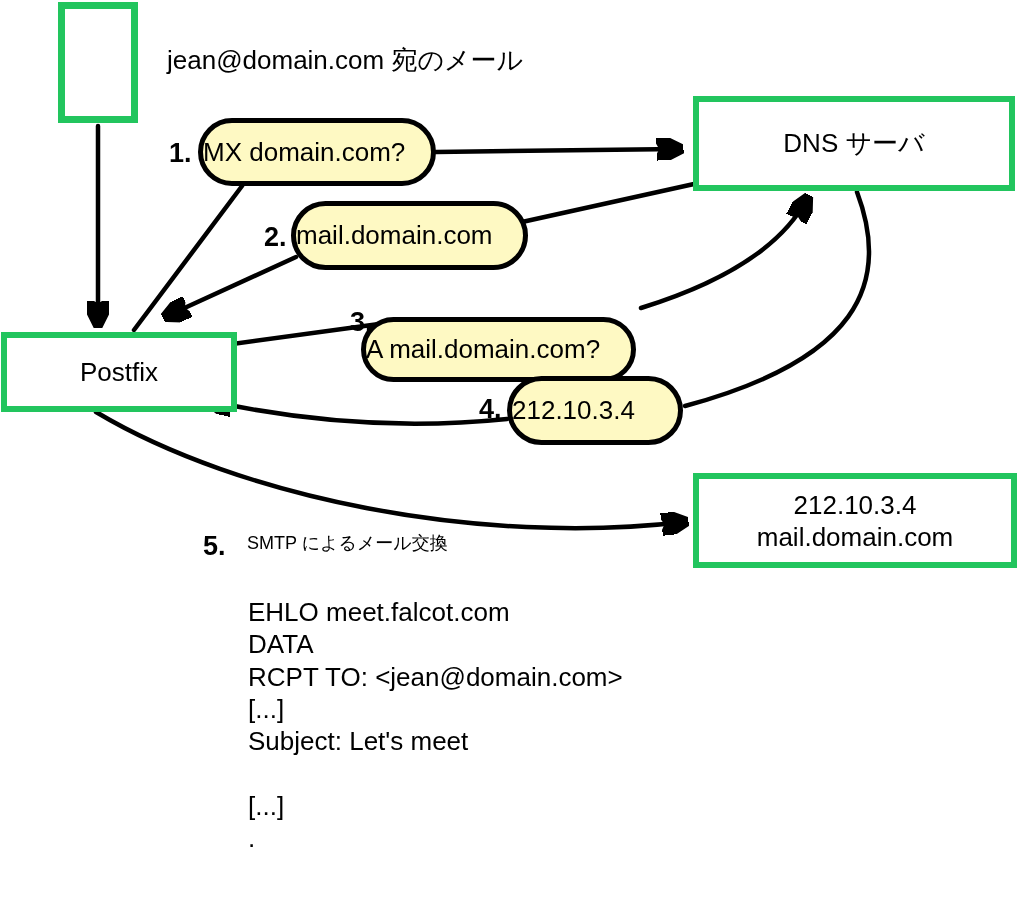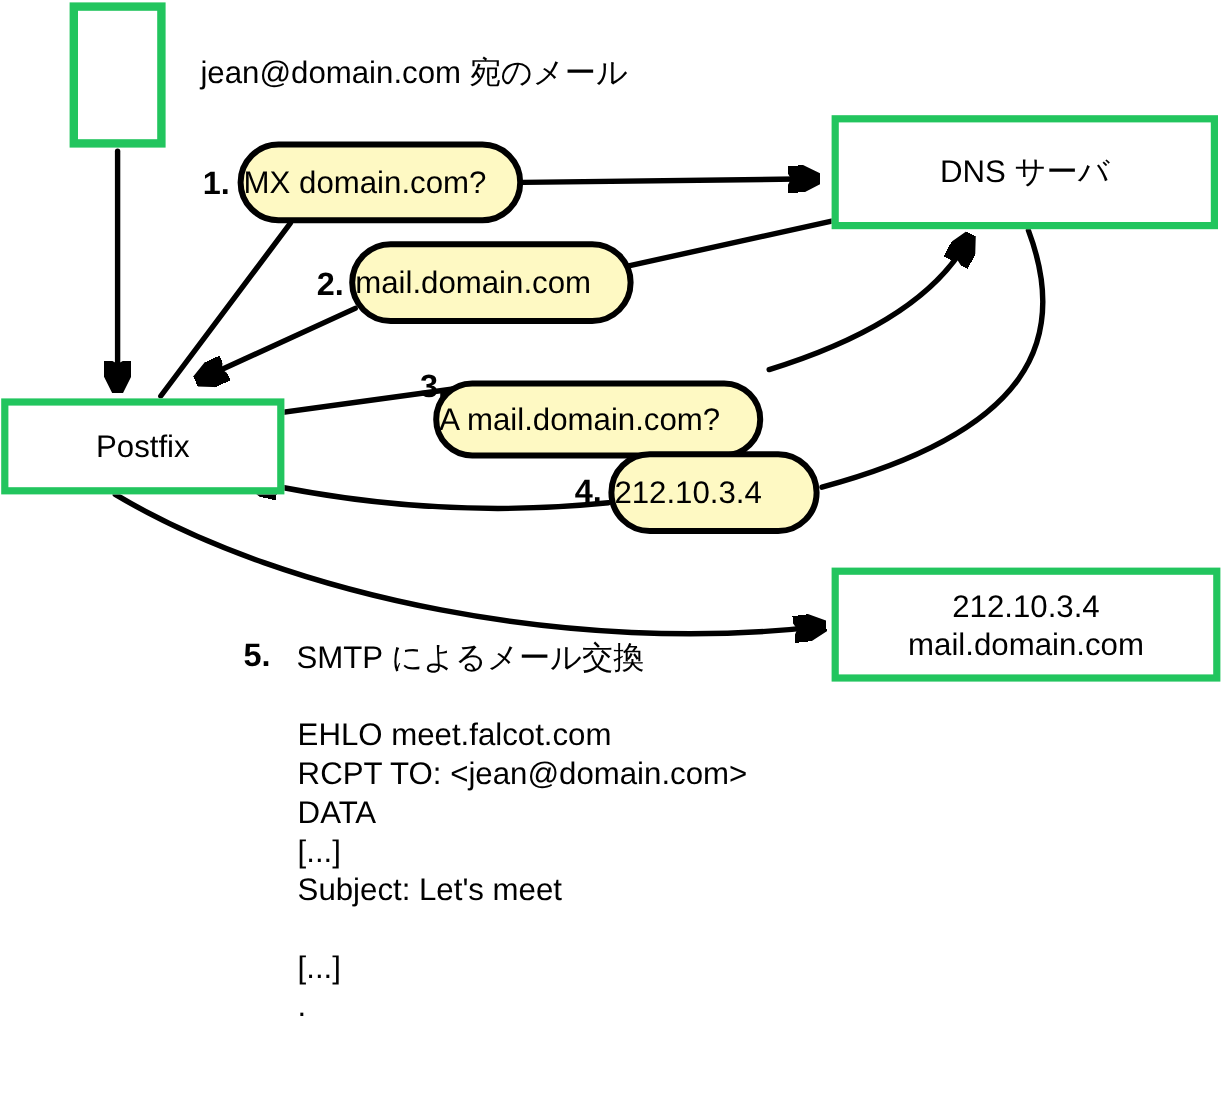--- a/index.html
+++ b/index.html
@@ -29,21 +29,21 @@
   .b4 { left:507px; top:376px; width:176px; height:69px; }
 
   .num { position:absolute; font-weight:bold; font-size:27px; }
   .n1 { left:169px; top:138px; }
   .n2 { left:264px; top:222px; }
   .n3 { left:350px; top:307px; }
   .n4 { left:479px; top:394px; }
   .n5 { left:203px; top:531px; }
 
   .title { position:absolute; left:167px; top:43px; font-size:26px; white-space:nowrap; }
-  .step5-label { position:absolute; left:247px; top:531px; font-size:26px; white-space:nowrap; }
+  .step5-label { position:absolute; left:247px; top:531px; font-size:18px; white-space:nowrap; }
 
   .smtp { position:absolute; left:248px; top:596px; font-size:26px; }
   .smtp-line { height:32.3px; line-height:32.3px; white-space:pre; }
 </style>
 </head>
 <body>
 
 <div class="canvas">
 
   <svg class="arrows" viewBox="0 0 1021 919">
@@ -99,22 +99,22 @@
   <div class="num n4">4.</div>
   <div class="bubble b4">
     <span>212.10.3.4</span>
   </div>
 
   <div class="num n5">5.</div>
   <div class="step5-label">SMTP によるメール交換</div>
 
   <div class="smtp">
     <div class="smtp-line">EHLO meet.falcot.com</div>
+    <div class="smtp-line">DATA</div>
     <div class="smtp-line">RCPT TO: &lt;jean@domain.com&gt;</div>
-    <div class="smtp-line">DATA</div>
     <div class="smtp-line">[...]</div>
     <div class="smtp-line">Subject: Let's meet</div>
     <div class="smtp-line"></div>
     <div class="smtp-line">[...]</div>
     <div class="smtp-line">.</div>
   </div>
 
 </div>
 
 </body></html>

